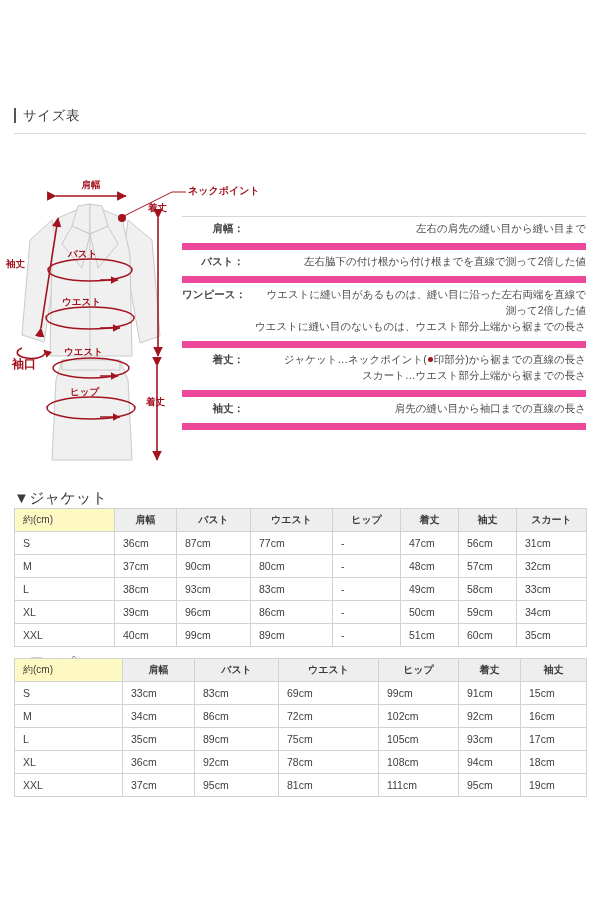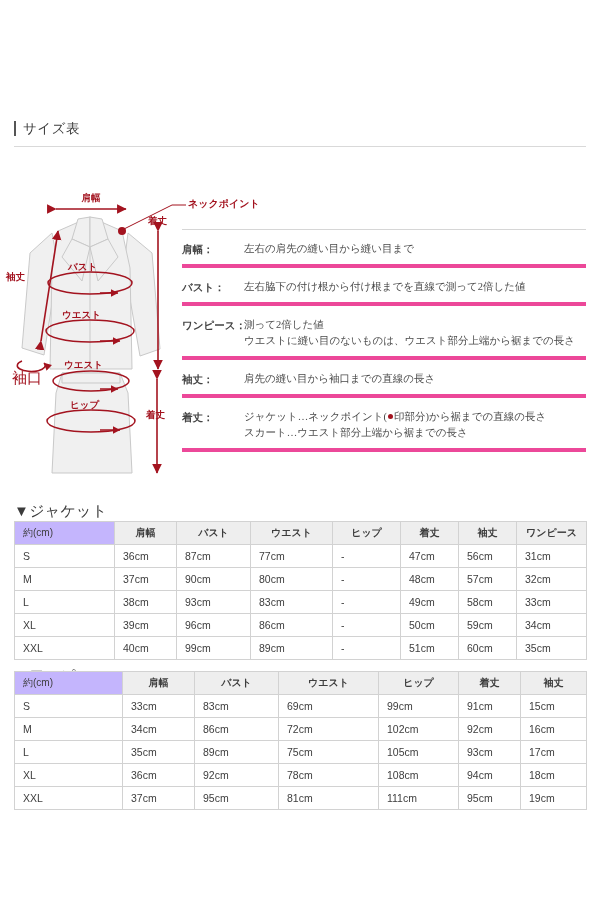--- a/index.html
+++ b/index.html
@@ -14,21 +14,20 @@
     color: #333333;
     position: relative;
     overflow: hidden;
   }
 
   .page {
     width: 600px;
     height: 740px;
     position: relative;
     box-sizing: border-box;
-    margin-top: 13px;
   }
 
   
   .title-row {
     position: absolute;
     left: 14px;
     top: 108px;
     display: flex;
     align-items: center;
   }
@@ -66,41 +65,42 @@
   
   .defs {
     position: absolute;
     left: 182px;
     top: 216px;
     width: 404px;
   }
   .def-row {
     display: flex;
     align-items: flex-start;
-    padding: 11px 0 7px 0;
-    border-bottom: 4px solid #ec4899;
+    padding: 3px 0 7px 0;
+    border-bottom: 7px solid #ec4899;
     min-height: 16px;
+    text-align: right;
   }
   .def-row:first-child { border-top: 1px solid #d6d6d6; }
   .def-term {
     width: 62px;
     flex: 0 0 62px;
     font-size: 10.5px;
     font-weight: bold;
     color: #444444;
     line-height: 16px;
     white-space: nowrap;
   }
   .def-desc {
     font-size: 10.5px;
     color: #4a4a4a;
     line-height: 16px;
     flex: 1 1 auto;
   }
-  .def-desc .ln { display: block; font-family: Liberation Serif, serif; }
+  .def-desc .ln { display: block; }
   .dot-mark {
     display: inline-block;
     width: 5px;
     height: 5px;
     border-radius: 50%;
     background: #a3131f;
     vertical-align: 1px;
     margin: 0 1px;
   }
 
@@ -135,21 +135,21 @@
     color: #3d3d3d;
     box-sizing: border-box;
   }
   table.size-table thead th {
     background: #eeeeee;
     font-weight: bold;
     text-align: center;
     font-size: 10px;
   }
   table.size-table thead th.first-col {
-    background: #c4b5fd;
+    background: #fef9c3;
     font-weight: normal;
     text-align: left;
   }
   table.size-table tbody td {
     background: #ffffff;
     text-align: left;
     font-weight: normal;
   }
 </style>
 </head>
@@ -242,21 +242,21 @@
       <g stroke="#a3131f" stroke-width="1.6" fill="none">
         <line x1="157" y1="206" x2="157" y2="300" marker-start="url(#ah)" marker-end="url(#ah)"></line>
       </g>
     </svg>
 
     <span style="position:absolute;left:188px;top:24px;font-size:10px;font-weight:bold;color:#a3131f;white-space:nowrap;">ネックポイント</span>
     <span style="position:absolute;left:148px;top:42px;font-size:9.5px;font-weight:bold;color:#a3131f;white-space:nowrap;">着丈</span>
     <span style="position:absolute;left:6px;top:98px;font-size:9.5px;font-weight:bold;color:#a3131f;white-space:nowrap;">袖丈</span>
     <span style="position:absolute;left:68px;top:88px;font-size:9.5px;font-weight:bold;color:#a3131f;white-space:nowrap;">バスト</span>
     <span style="position:absolute;left:62px;top:136px;font-size:9.5px;font-weight:bold;color:#a3131f;white-space:nowrap;">ウエスト</span>
-    <span style="position:absolute;left:12px;top:196px;font-size:15px;font-weight:normal;color:#a3131f;white-space:nowrap;">袖口</span>
+    <span style="position:absolute;left:12px;top:196px;font-size:12px;font-weight:bold;color:#a3131f;white-space:nowrap;">袖口</span>
     <span style="position:absolute;left:64px;top:186px;font-size:9.5px;font-weight:bold;color:#a3131f;white-space:nowrap;">ウエスト</span>
     <span style="position:absolute;left:70px;top:226px;font-size:9.5px;font-weight:bold;color:#a3131f;white-space:nowrap;">ヒップ</span>
     <span style="position:absolute;left:146px;top:236px;font-size:9.5px;font-weight:bold;color:#a3131f;white-space:nowrap;">着丈</span>
   </div>
 
   <div class="defs">
     <div class="def-row">
       <div class="def-term">肩幅：</div>
       <div class="def-desc">
         <span class="ln">左右の肩先の縫い目から縫い目まで</span>
@@ -264,35 +264,36 @@
     </div>
     <div class="def-row">
       <div class="def-term">バスト：</div>
       <div class="def-desc">
         <span class="ln">左右脇下の付け根から付け根までを直線で測って2倍した値</span>
       </div>
     </div>
     <div class="def-row">
       <div class="def-term">ワンピース：</div>
       <div class="def-desc">
+        <span class="ln">ウエストに縫い目があるものは、縫い目に沿った左右両端を直線で</span>
         <span class="ln">測って2倍した値</span>
         <span class="ln">ウエストに縫い目のないものは、ウエスト部分上端から裾までの長さ</span>
-      </div>
-    </div>
-    <div class="def-row">
-      <div class="def-term">袖丈：</div>
-      <div class="def-desc">
-        <span class="ln">肩先の縫い目から袖口までの直線の長さ</span>
       </div>
     </div>
     <div class="def-row">
       <div class="def-term">着丈：</div>
       <div class="def-desc">
         <span class="ln">ジャケット…ネックポイント(<span class="dot-mark"></span>印部分)から裾までの直線の長さ</span>
         <span class="ln">スカート…ウエスト部分上端から裾までの長さ</span>
+      </div>
+    </div>
+    <div class="def-row">
+      <div class="def-term">袖丈：</div>
+      <div class="def-desc">
+        <span class="ln">肩先の縫い目から袖口までの直線の長さ</span>
       </div>
     </div>
   </div>
 
   <div class="sec-head" id="sec-jacket">▼ジャケット</div>
   <table class="size-table" id="table-jacket">
     <colgroup>
       <col style="width:100px">
         <col style="width:62px">
         <col style="width:74px">
@@ -304,21 +305,21 @@
     </colgroup>
     <thead>
       <tr>
         <th class="first-col">約(cm)</th>
         <th>肩幅</th>
         <th>バスト</th>
         <th>ウエスト</th>
         <th>ヒップ</th>
         <th>着丈</th>
         <th>袖丈</th>
-        <th>ワンピース</th>
+        <th>スカート</th>
       </tr>
     </thead>
     <tbody>
       <tr>
         <td>S</td>
         <td>36cm</td>
         <td>87cm</td>
         <td>77cm</td>
         <td>-</td>
         <td>47cm</td>

